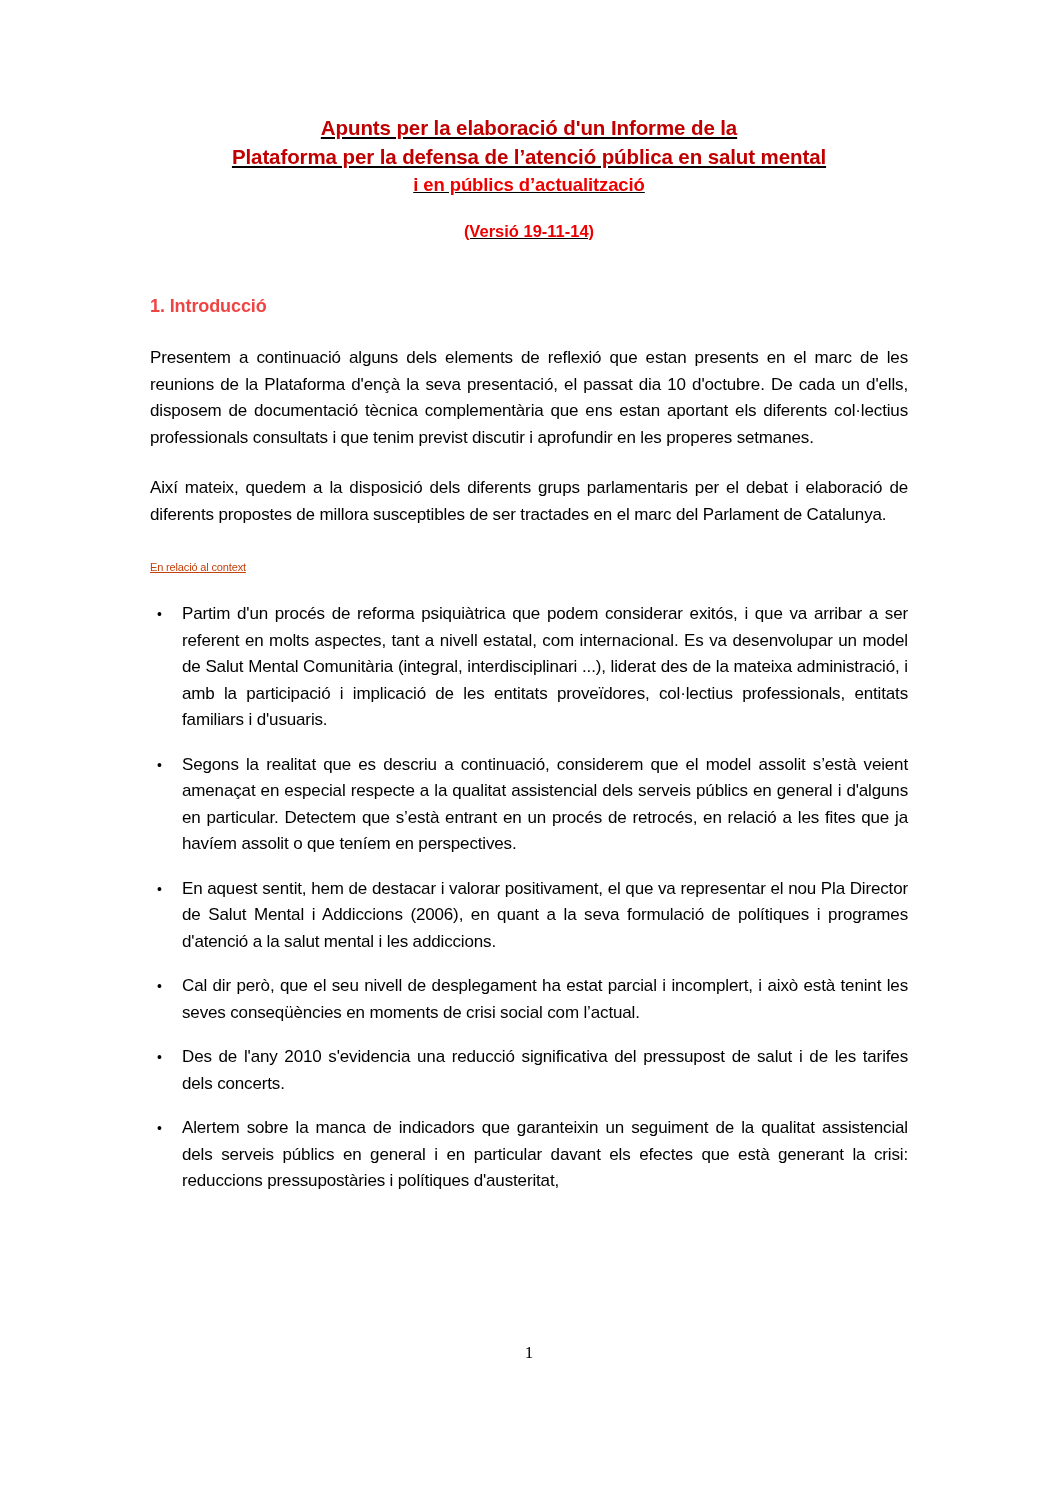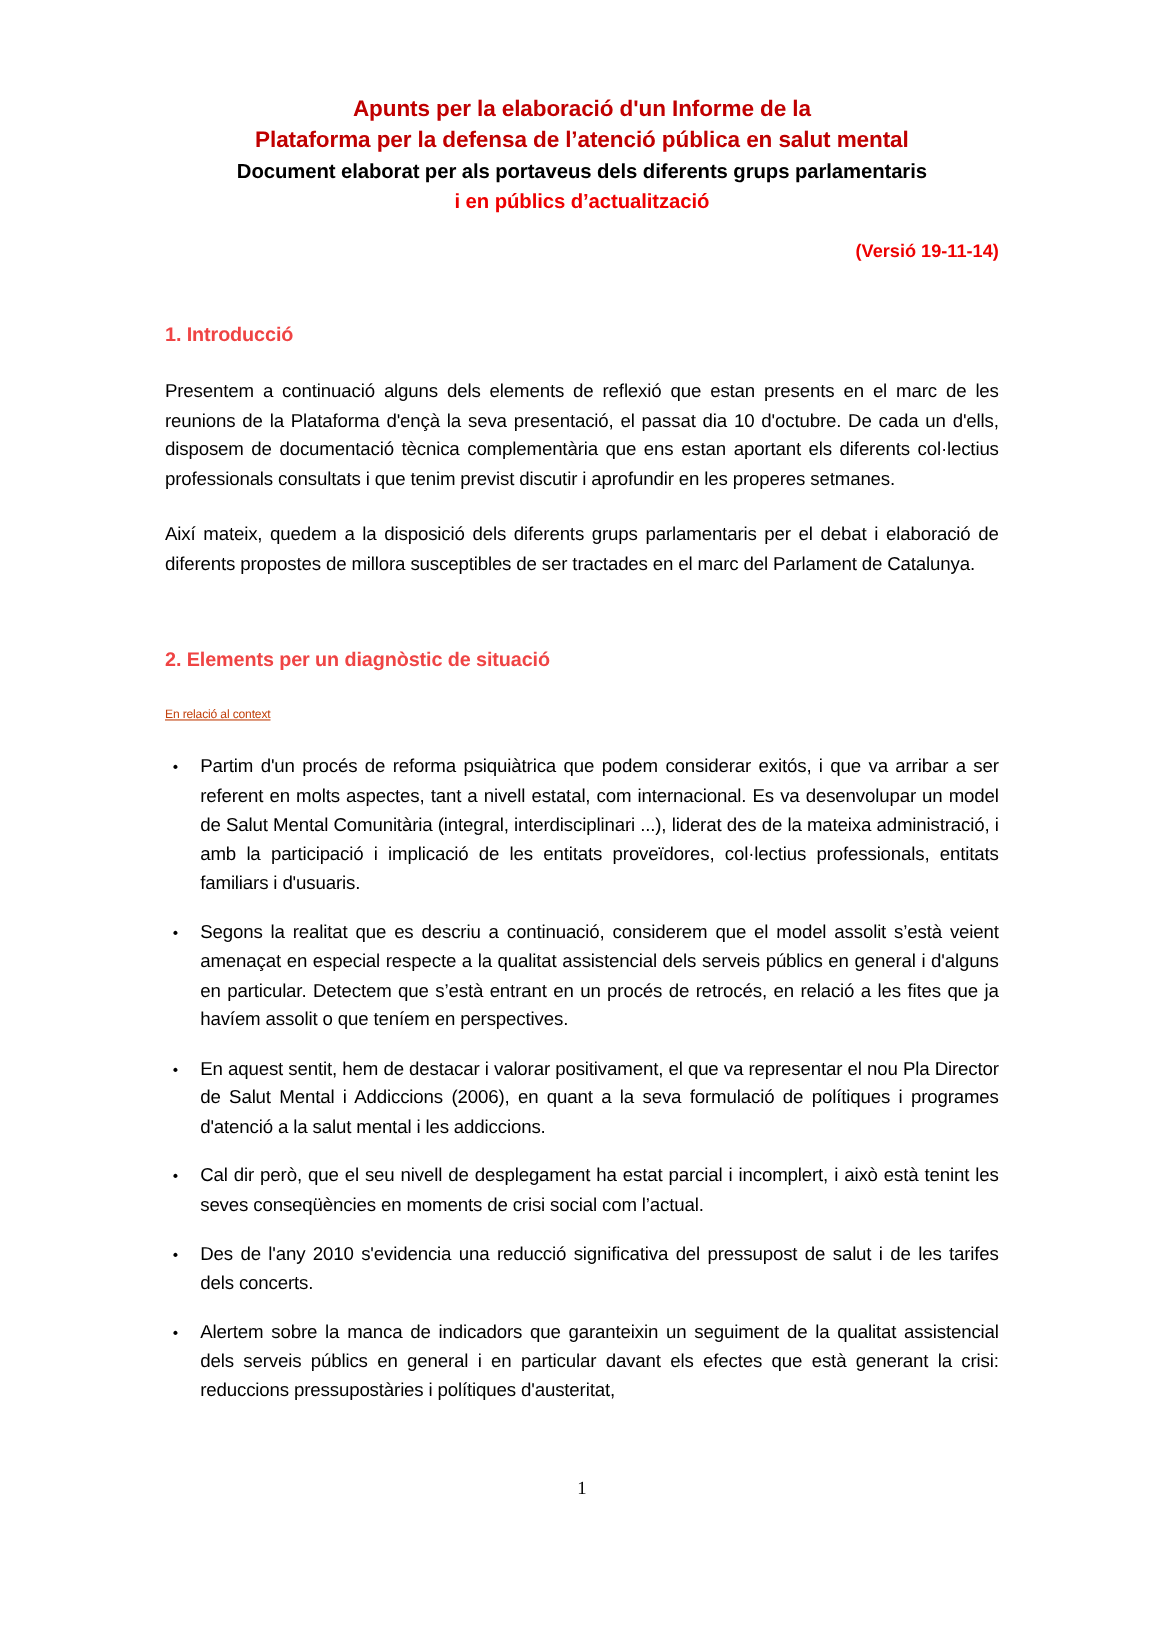--- a/index.html
+++ b/index.html
@@ -26,22 +26,23 @@
   .content {
     position: absolute;
     left: 150px;
     top: 0;
     width: 758px;
   }
 
   
 
   .title-block {
-    padding-top: 84px;
+    padding-top: 113px;
     text-align: center;
+    text-decoration: underline;
   }
 
   .title-line {
     font-size: 20.5px;
     font-weight: bold;
     line-height: 29px;
     color: #c00000;
     letter-spacing: -0.1px;
   }
 
@@ -60,21 +61,21 @@
     color: #ee0000;
     letter-spacing: -0.1px;
   }
 
   .version-line {
     margin-top: 22px;
     font-size: 16.5px;
     font-weight: bold;
     line-height: 22px;
     color: #ee0000;
-    text-align: right;
+    text-align: center;
   }
 
   
 
   .section-heading {
     font-size: 18px;
     font-weight: bold;
     color: #ef4444;
     line-height: 24px;
     letter-spacing: -0.1px;
@@ -149,31 +150,29 @@
 </head>
 <body>
 
 <div class="page">
 
   <div class="content">
 
     <div class="title-block">
       <div class="title-line">Apunts per la elaboració d'un Informe de la</div>
       <div class="title-line">Plataforma per la defensa de l’atenció pública en salut mental</div>
-      <div class="subtitle-line">Document elaborat per als portaveus dels diferents grups parlamentaris</div>
       <div class="subtitle-accent">i en públics d’actualització</div>
       <div class="version-line">(Versió 19-11-14)</div>
     </div>
 
     <h2 class="section-heading sec1-heading">1. Introducció</h2>
 
     <p class="body-par par-first">Presentem a continuació alguns dels elements de reflexió que estan presents en el marc de les reunions de la Plataforma d'ençà la seva presentació, el passat dia 10 d'octubre. De cada un d'ells, disposem de documentació tècnica complementària que ens estan aportant els diferents col·lectius professionals consultats i que tenim previst discutir i aprofundir en les properes setmanes.</p>
     <p class="body-par par-next">Així mateix, quedem a la disposició dels diferents grups parlamentaris per el debat i elaboració de diferents propostes de millora susceptibles de ser tractades en el marc del Parlament de Catalunya.</p>
 
-    <h2 class="section-heading sec2-heading">2. Elements per un diagnòstic de situació</h2>
 
     <div class="sub-heading">En relació al context</div>
 
     <ul class="bullet-list">
       <li class="bullet-item">Partim d'un procés de reforma psiquiàtrica que podem considerar exitós, i que va arribar a ser referent en molts aspectes, tant a nivell estatal, com internacional. Es va desenvolupar un model de Salut Mental Comunitària (integral, interdisciplinari ...), liderat des de la mateixa administració, i amb la participació i implicació de les entitats proveïdores, col·lectius professionals, entitats familiars i d'usuaris.</li>
       <li class="bullet-item">Segons la realitat que es descriu a continuació, considerem que el model assolit s’està veient amenaçat en especial respecte a la qualitat assistencial dels serveis públics en general i d'alguns en particular. Detectem que s’està entrant en un procés de retrocés, en relació a les fites que ja havíem assolit o que teníem en perspectives.</li>
       <li class="bullet-item">En aquest sentit, hem de destacar i valorar positivament, el que va representar el nou Pla Director de Salut Mental i Addiccions (2006), en quant a la seva formulació de polítiques i programes d'atenció a la salut mental i les addiccions.</li>
       <li class="bullet-item">Cal dir però, que el seu nivell de desplegament ha estat parcial i incomplert, i això està tenint les seves conseqüències en moments de crisi social com l’actual.</li>
       <li class="bullet-item">Des de l'any 2010 s'evidencia una reducció significativa del pressupost de salut i de les tarifes dels concerts.</li>
       <li class="bullet-item">Alertem sobre la manca de indicadors que garanteixin un seguiment de la qualitat assistencial dels serveis públics en general i en particular davant els efectes que està generant la crisi: reduccions pressupostàries i polítiques d'austeritat,</li>

